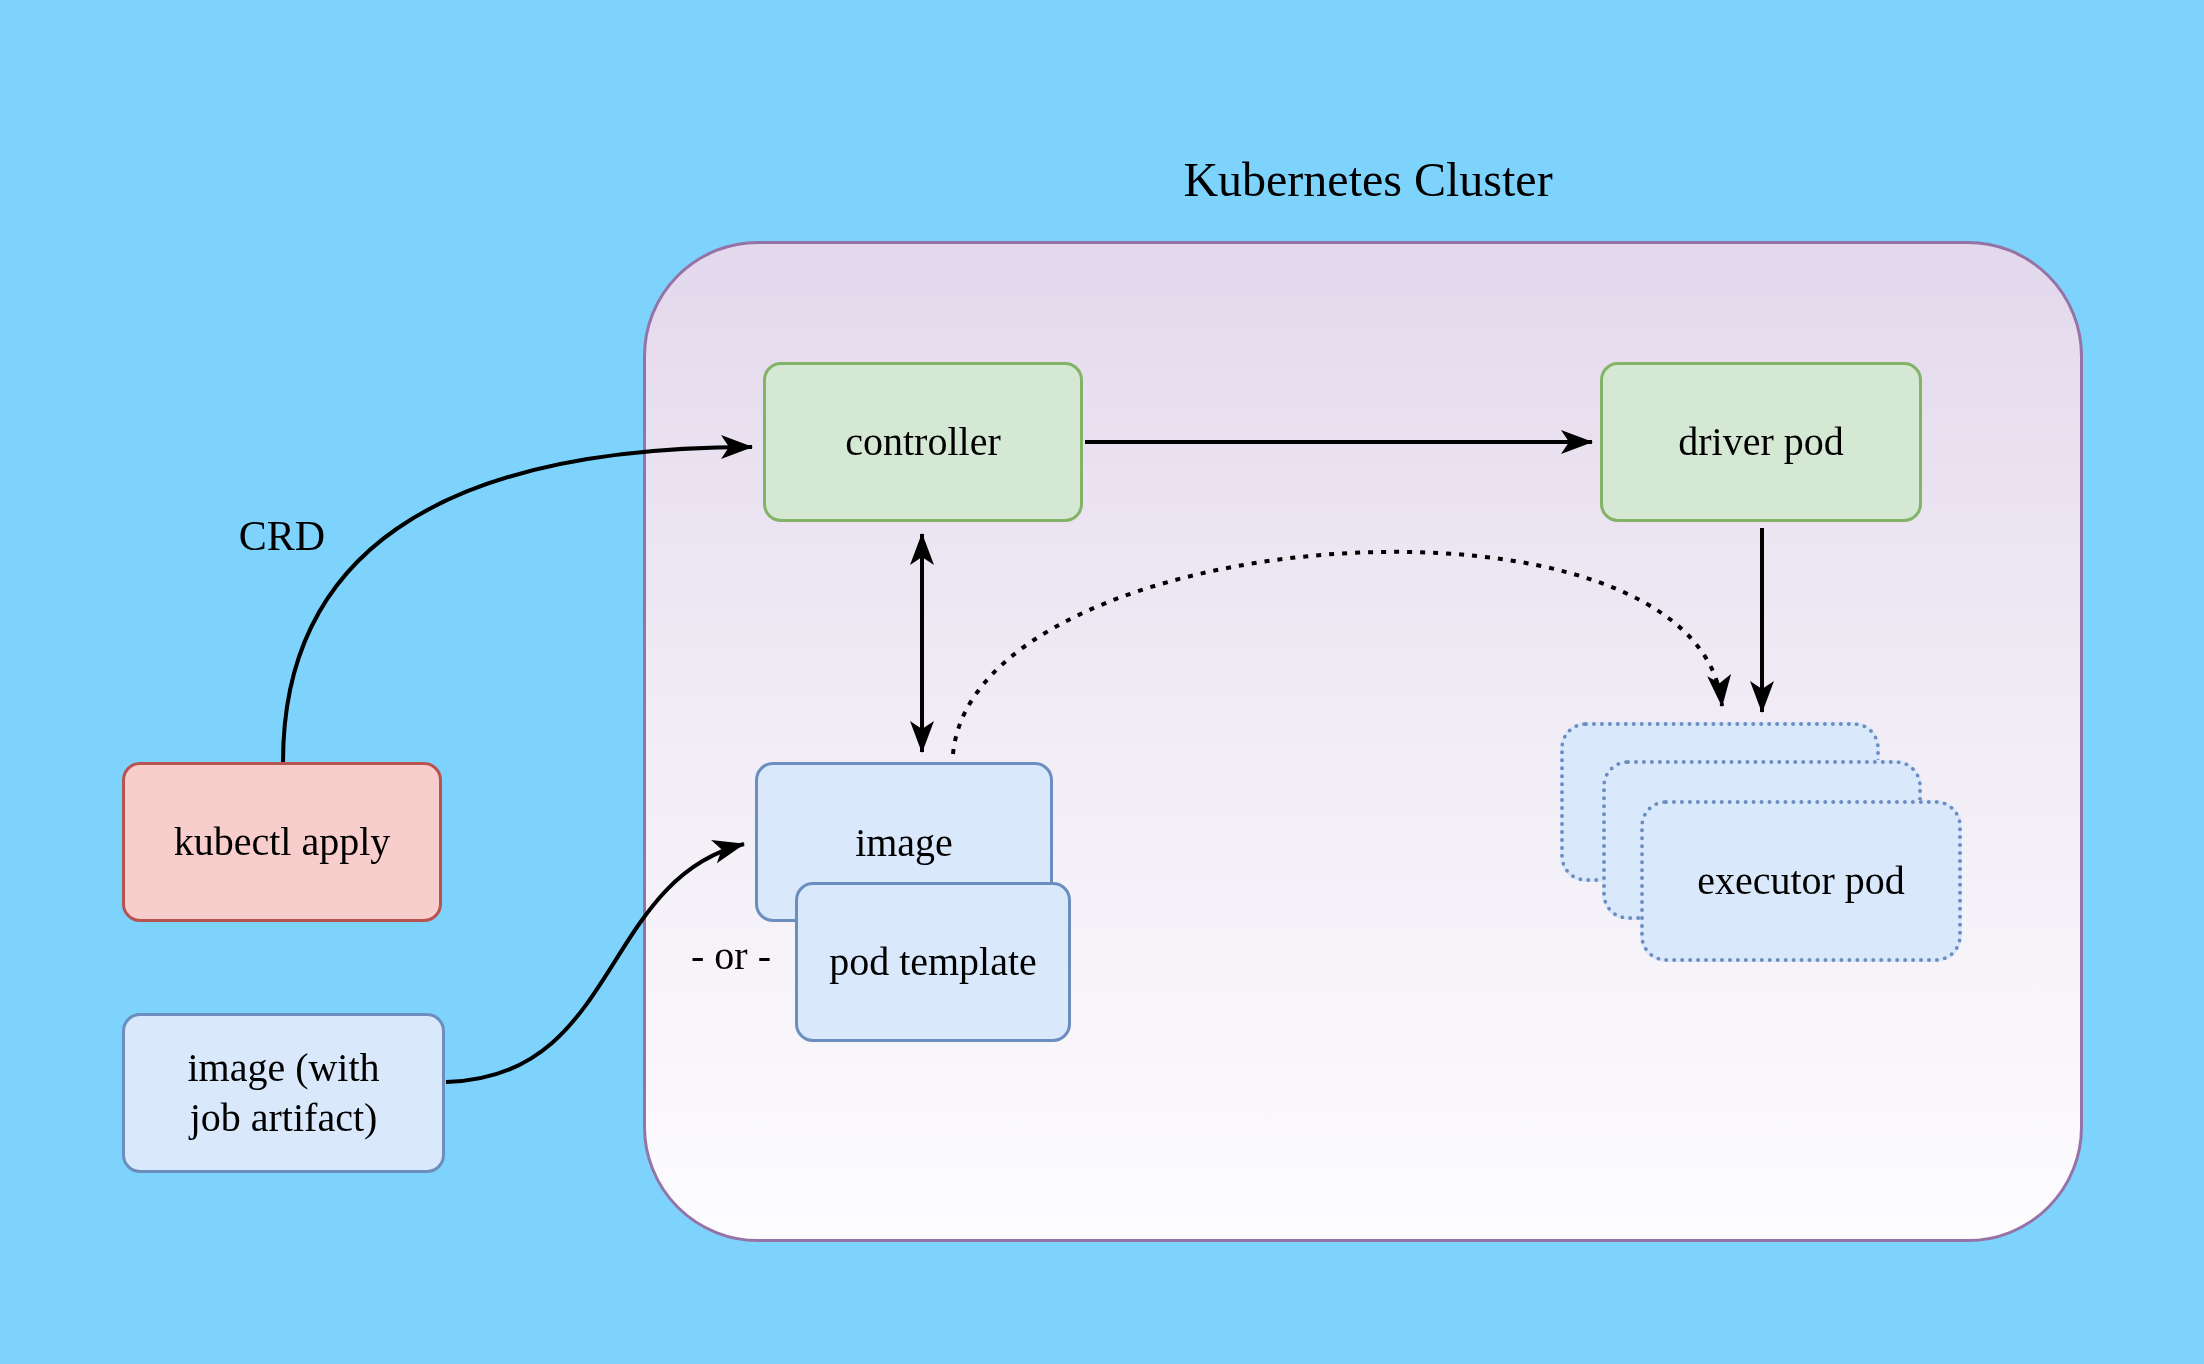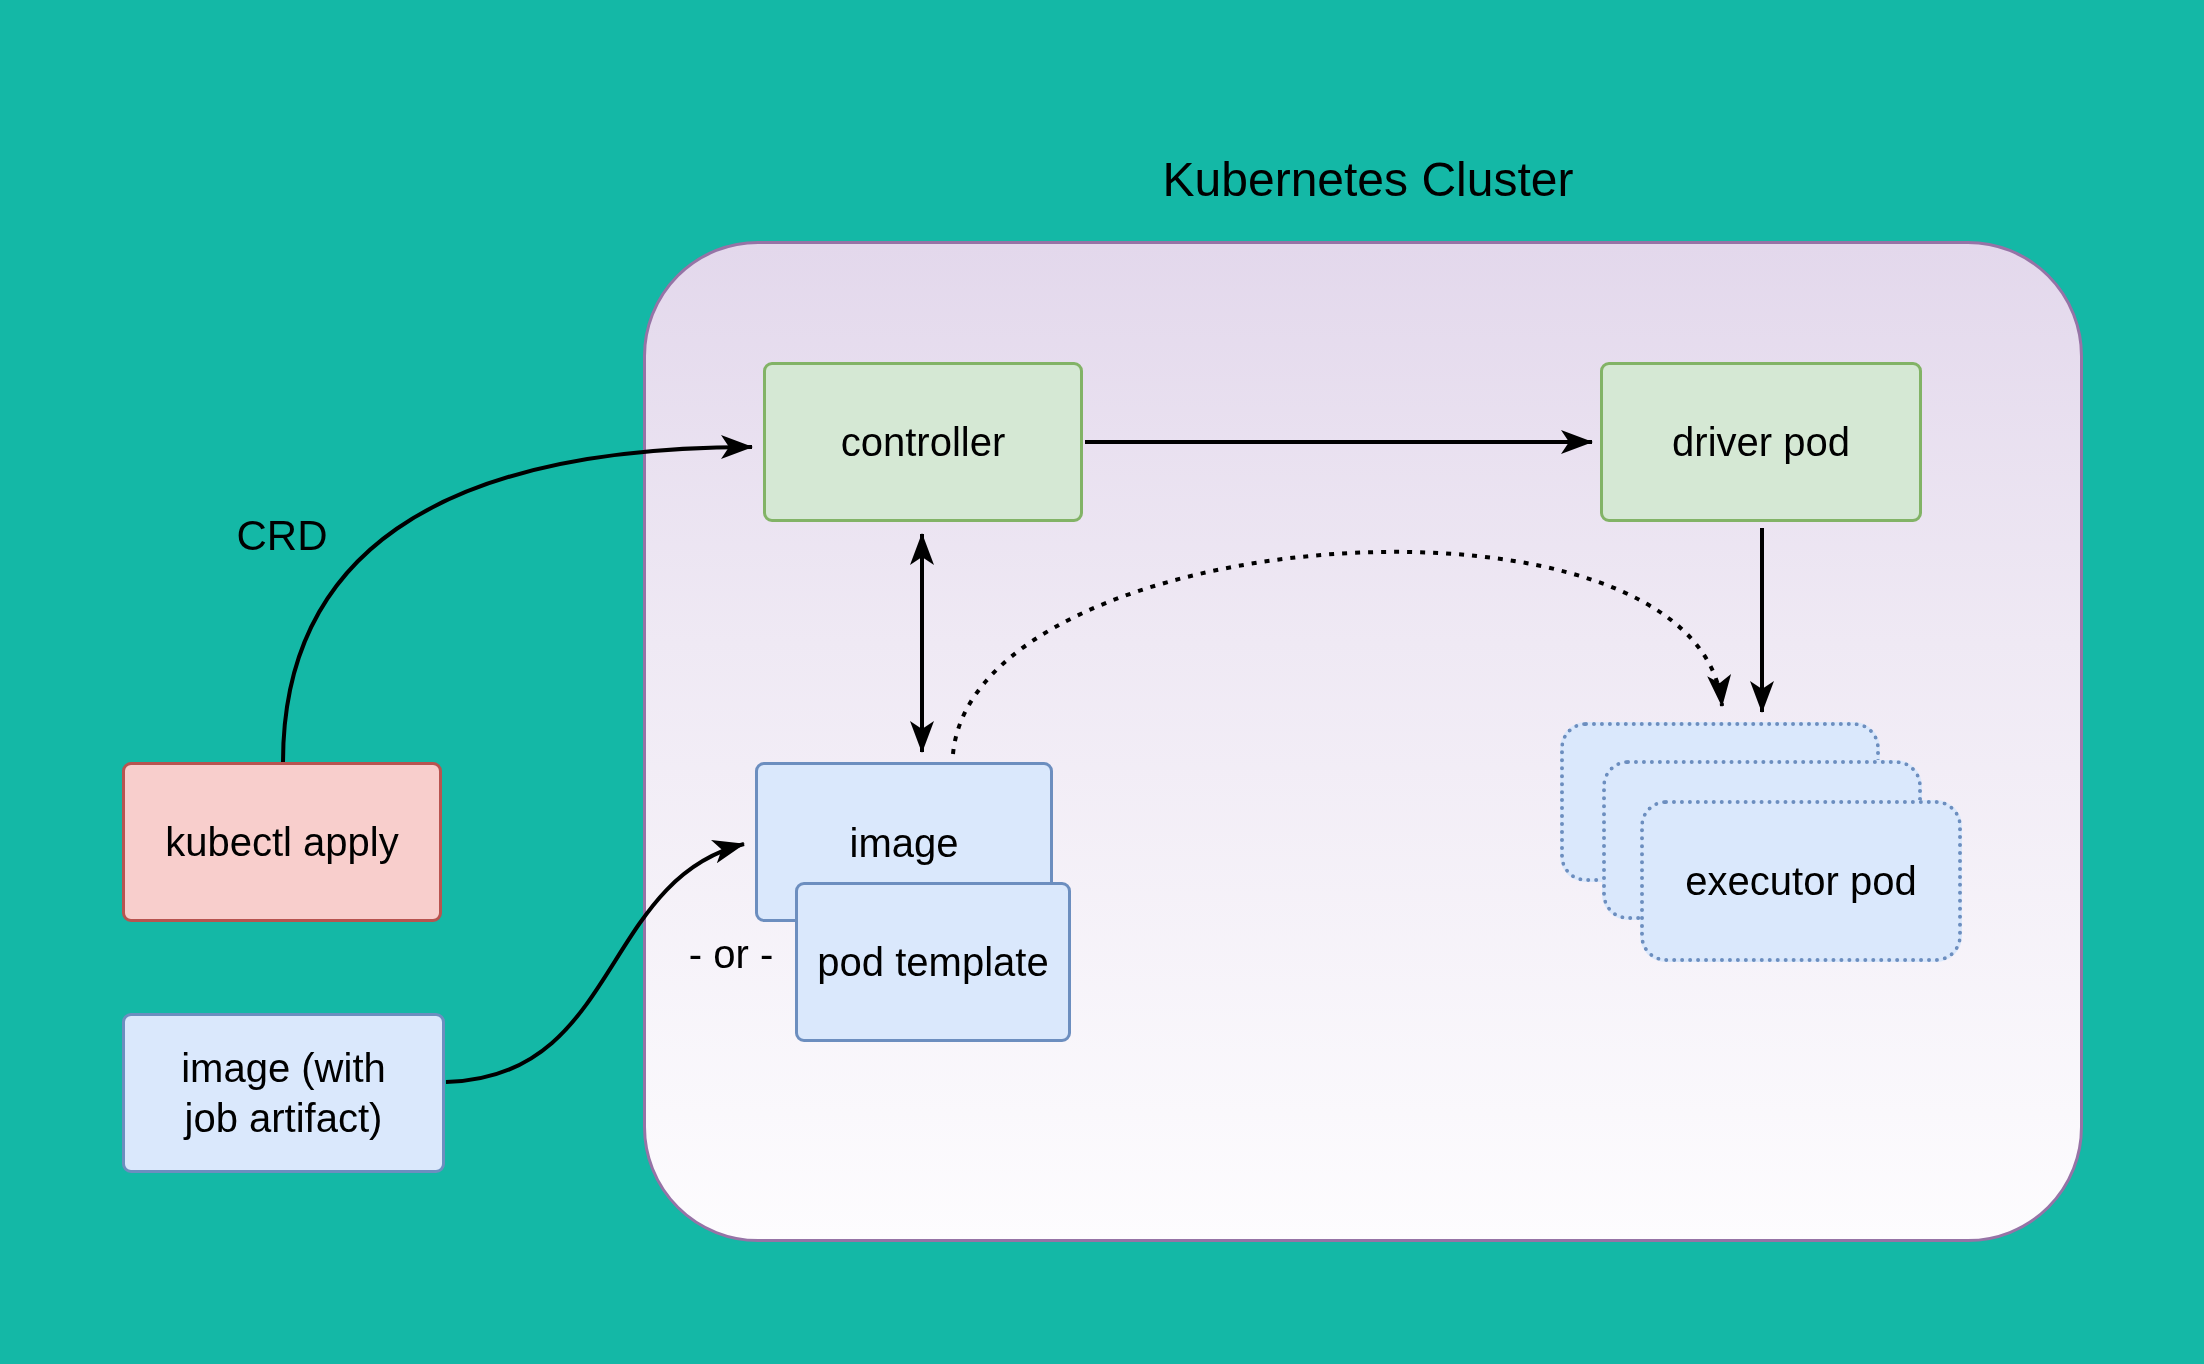--- a/index.html
+++ b/index.html
@@ -4,35 +4,35 @@
 <style>
   :root{
     --green-fill:#d5e8d4; --green-stroke:#82b366;
     --blue-fill:#dae8fc;  --blue-stroke:#6c8ebf;
     --red-fill:#f8cecc;   --red-stroke:#b85450;
     --purple-stroke:#9673a6; --purple-fill-top:#e3d8ec; --purple-fill-bottom:#fdfcfe;
     --edge-color:#000000; --text-color:#000000;
   }
   html,body{margin:0;padding:0;background:#ffffff;}
   .canvas{
-    position:relative;width:2204px;height:1364px;overflow:hidden;background:#14b8a6;
-    font-family:Liberation Sans, sans-serif;color:var(--text-color);
+    position:relative;width:2204px;height:1364px;overflow:hidden;background:#7dd3fc;
+    font-family:Liberation Serif, serif;color:var(--text-color);
   }
   .cluster{
     position:absolute;left:643px;top:241px;width:1440px;height:1001px;
     border:3px solid var(--purple-stroke);border-radius:115px;
     background:linear-gradient(180deg,var(--purple-fill-top) 0%, #efe9f4 40%, var(--purple-fill-bottom) 100%);
     box-sizing:border-box;
   }
   .title{
     position:absolute;left:1068px;top:152px;width:600px;height:56px;
     font-size:48px;line-height:56px;text-align:center;white-space:nowrap;
   }
   .box{
-    position:absolute;box-sizing:border-box;border-radius:9px;
+    position:absolute;box-sizing:border-box;border-radius:18px;
     display:flex;align-items:center;justify-content:center;
     font-size:40px;text-align:center;white-space:pre-line;line-height:1.25;
   }
   .green{background:var(--green-fill);border:3px solid var(--green-stroke);}
   .blue{background:var(--blue-fill);border:3px solid var(--blue-stroke);}
   .red{background:var(--red-fill);border:3px solid var(--red-stroke);}
   .exec{background:var(--blue-fill);border:4px dotted var(--blue-stroke);border-radius:26px;}
   .floating-label{
     position:absolute;text-align:center;font-size:42px;white-space:nowrap;
   }

